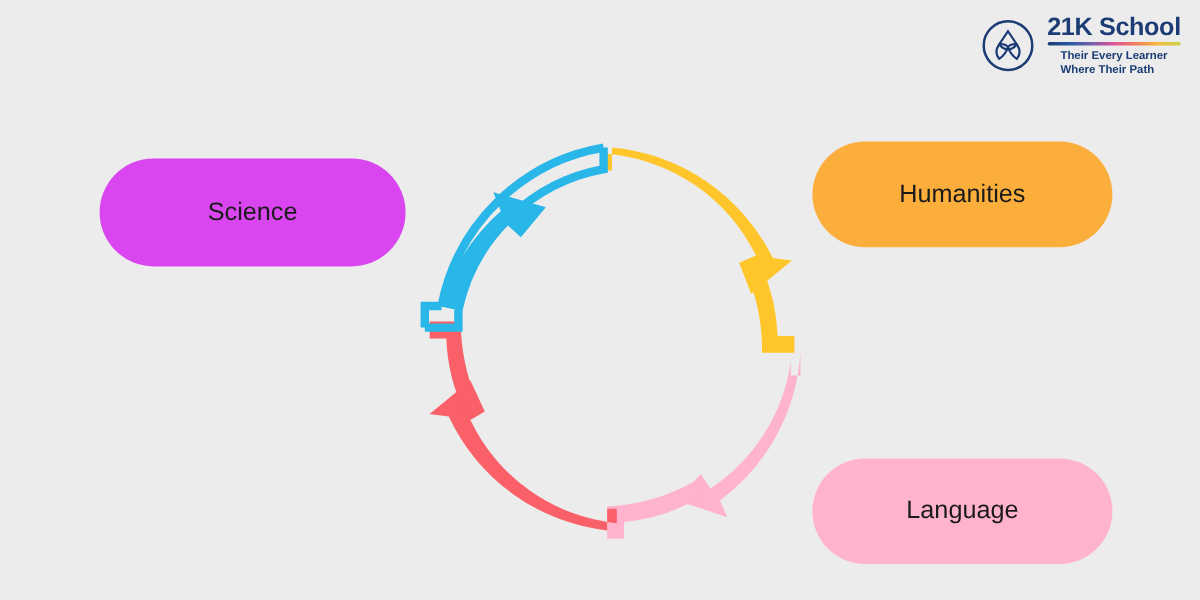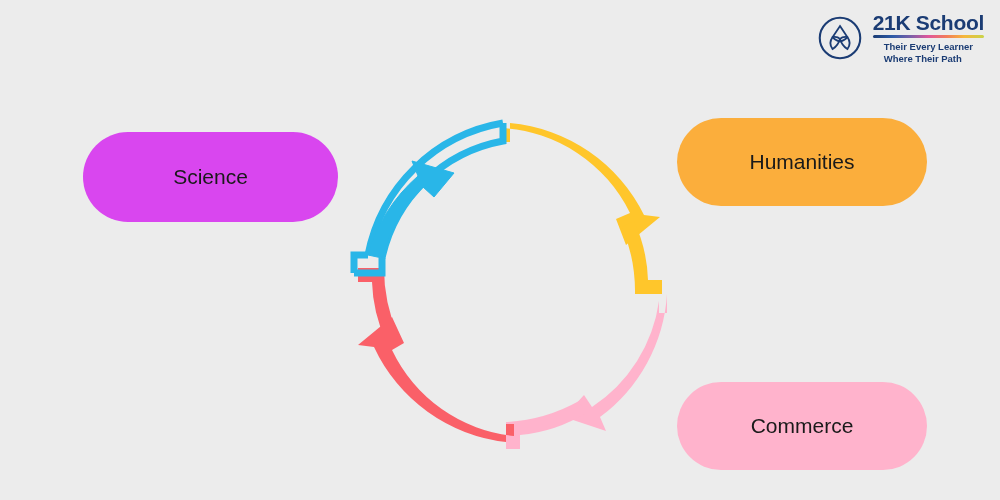--- a/index.html
+++ b/index.html
@@ -240,16 +240,16 @@
   <div class="pill pill-science">
     <span>Science</span>
   </div>
 
   <div class="pill pill-humanities">
     <span>Humanities</span>
   </div>
 
 
   <div class="pill pill-language">
-    <span>Commerce</span>
+    <span>Language</span>
   </div>
 
 </div>
 
 </body></html>

